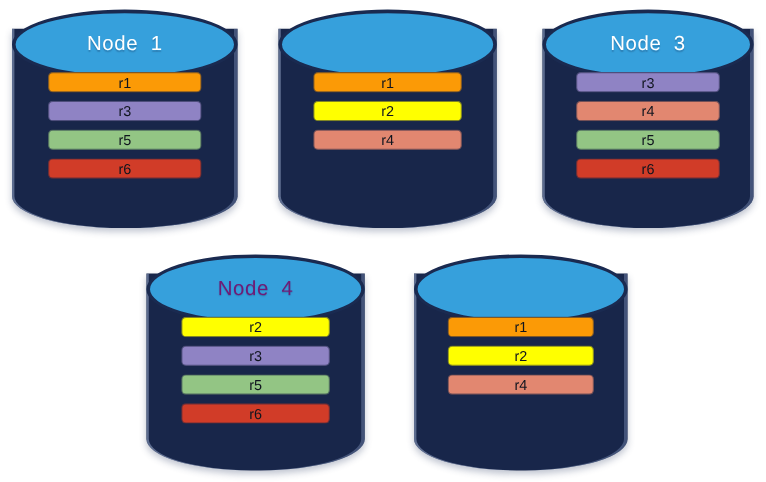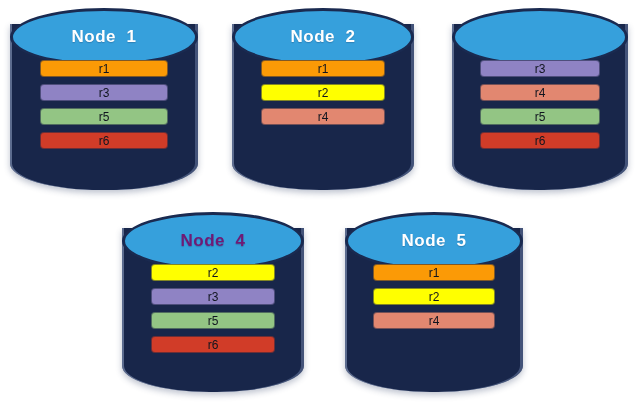--- a/index.html
+++ b/index.html
@@ -67,21 +67,21 @@
   .node .lid-label {
     position: absolute;
     left: 0;
     right: 0;
     top: 0;
     height: 58px;
     display: flex;
     align-items: center;
     justify-content: center;
     color: #ffffff;
-    font-weight: bold;
+    font-weight: normal;
     font-size: 17px;
     letter-spacing: 0.5px;
     white-space: pre;
     text-shadow: 0 1px 1px rgba(20,35,70,0.25);
     pointer-events: none;
   }
 
   
   .replicas {
     position: absolute;
@@ -123,32 +123,32 @@
         <div class="replica" style="background: rgb(251, 154, 6); color: rgb(16, 21, 31);">r1</div>
         <div class="replica" style="background: rgb(143, 131, 196); color: rgb(16, 21, 31);">r3</div>
         <div class="replica" style="background: rgb(147, 197, 132); color: rgb(16, 21, 31);">r5</div>
         <div class="replica" style="background: rgb(209, 60, 40); color: rgb(16, 21, 31);">r6</div>
       </div>
     </div>
     <div class="node" style="left: 232px; top: 8px; width: 182px; height: 182px;">
       <div class="cyl">
         <div class="body" style="background: rgb(24, 38, 74);"></div>
         <div class="lid" style="background: rgb(54, 160, 220); border-color: rgb(26, 42, 80);"></div>
-        <div class="lid-label" style="color: rgb(255, 255, 255);">Node  2</div>
       </div>
       <div class="replicas">
         <div class="replica" style="background: rgb(251, 154, 6); color: rgb(16, 21, 31);">r1</div>
         <div class="replica" style="background: rgb(255, 255, 0); color: rgb(16, 21, 31);">r2</div>
         <div class="replica" style="background: rgb(226, 135, 112); color: rgb(16, 21, 31);">r4</div>
       </div>
     </div>
     <div class="node" style="left: 452px; top: 8px; width: 176px; height: 182px;">
       <div class="cyl">
         <div class="body" style="background: rgb(24, 38, 74);"></div>
         <div class="lid" style="background: rgb(54, 160, 220); border-color: rgb(26, 42, 80);"></div>
+        <div class="lid-label" style="color: rgb(255, 255, 255);">Node  3</div>
       </div>
       <div class="replicas">
         <div class="replica" style="background: rgb(143, 131, 196); color: rgb(16, 21, 31);">r3</div>
         <div class="replica" style="background: rgb(226, 135, 112); color: rgb(16, 21, 31);">r4</div>
         <div class="replica" style="background: rgb(147, 197, 132); color: rgb(16, 21, 31);">r5</div>
         <div class="replica" style="background: rgb(209, 60, 40); color: rgb(16, 21, 31);">r6</div>
       </div>
     </div>
     <div class="node" style="left: 122px; top: 212px; width: 182px; height: 180px;">
       <div class="cyl">
@@ -160,21 +160,20 @@
         <div class="replica" style="background: rgb(255, 255, 0); color: rgb(16, 21, 31);">r2</div>
         <div class="replica" style="background: rgb(143, 131, 196); color: rgb(16, 21, 31);">r3</div>
         <div class="replica" style="background: rgb(147, 197, 132); color: rgb(16, 21, 31);">r5</div>
         <div class="replica" style="background: rgb(209, 60, 40); color: rgb(16, 21, 31);">r6</div>
       </div>
     </div>
     <div class="node" style="left: 345px; top: 212px; width: 178px; height: 180px;">
       <div class="cyl">
         <div class="body" style="background: rgb(24, 38, 74);"></div>
         <div class="lid" style="background: rgb(54, 160, 220); border-color: rgb(26, 42, 80);"></div>
-        <div class="lid-label" style="color: rgb(255, 255, 255);">Node  5</div>
       </div>
       <div class="replicas">
         <div class="replica" style="background: rgb(251, 154, 6); color: rgb(16, 21, 31);">r1</div>
         <div class="replica" style="background: rgb(255, 255, 0); color: rgb(16, 21, 31);">r2</div>
         <div class="replica" style="background: rgb(226, 135, 112); color: rgb(16, 21, 31);">r4</div>
       </div>
     </div>
   </div>
 
 </body></html>

